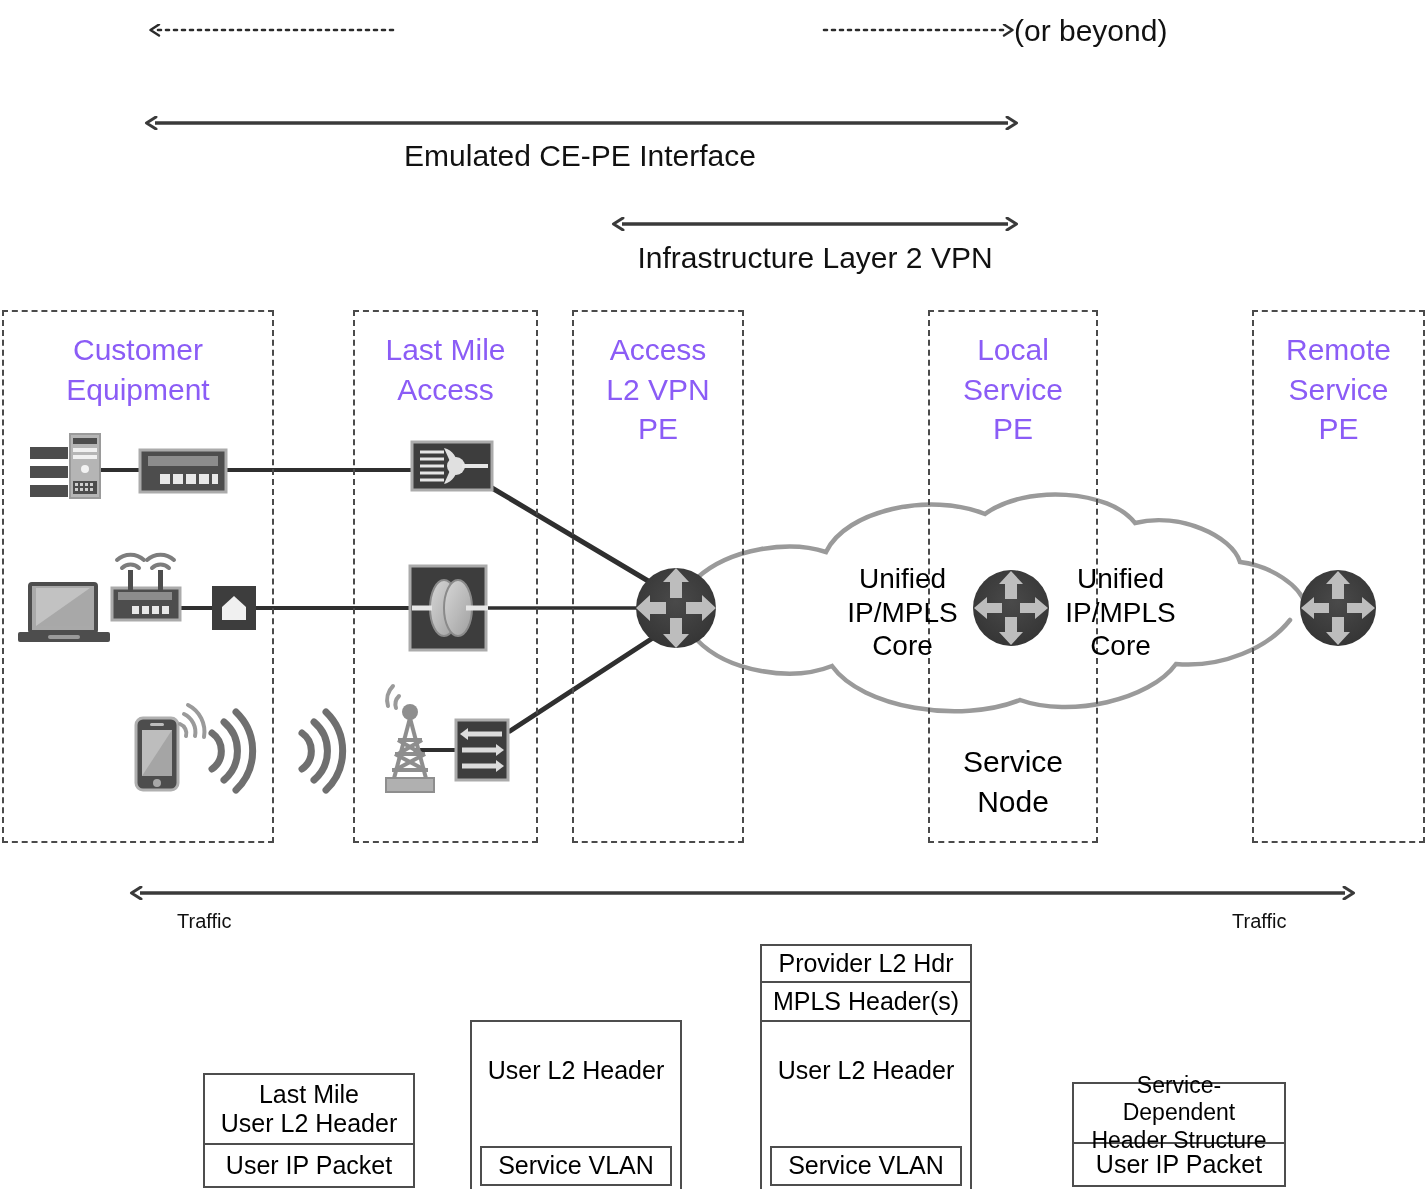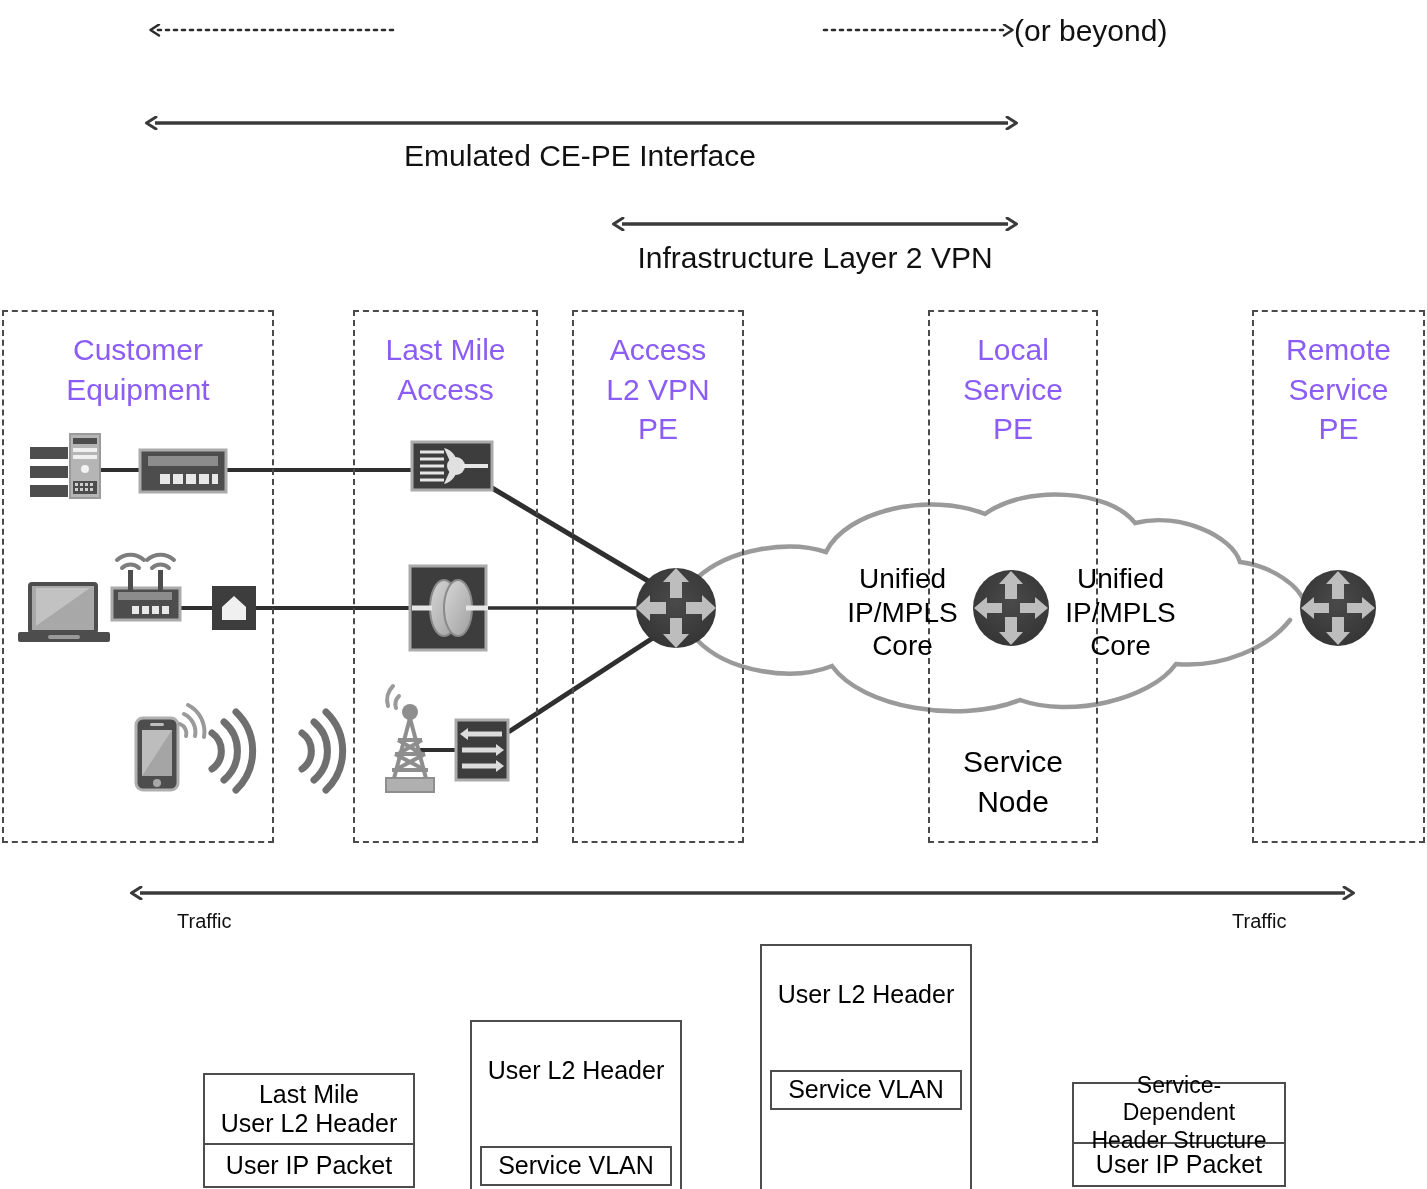--- a/index.html
+++ b/index.html
@@ -415,20 +415,22 @@
       <div class="pkt-head-text">User L2 Header</div>
       <div class="pkt-inner-wrap">
         <div class="pkt-sub">Service VLAN</div>
         
       </div>
     </div>
 
   </div>
 
   <div class="pkt-stack" style="left:760px; top:944px; width:212px;">
+    <div class="pkt-row" style="height:39px;">Provider L2 Hdr</div>
+    <div class="pkt-row" style="height:39px;">MPLS Header(s)</div>
     <div class="pkt-row" style="display:block; padding:0;">
       <div class="pkt-head-text">User L2 Header</div>
       <div class="pkt-inner-wrap">
         <div class="pkt-sub">Service VLAN</div>
         
       </div>
     </div>
 
   </div>
 

